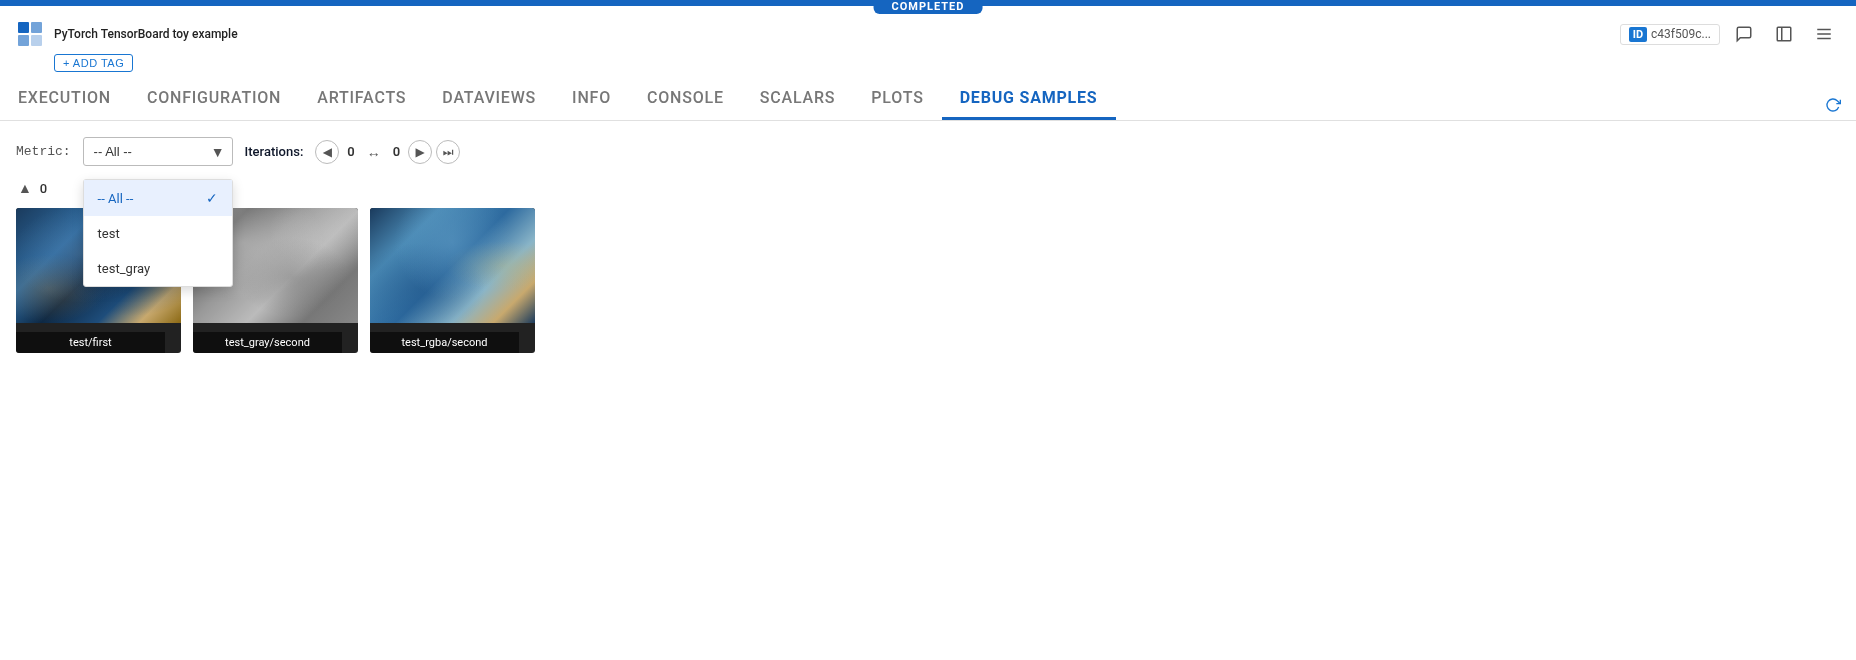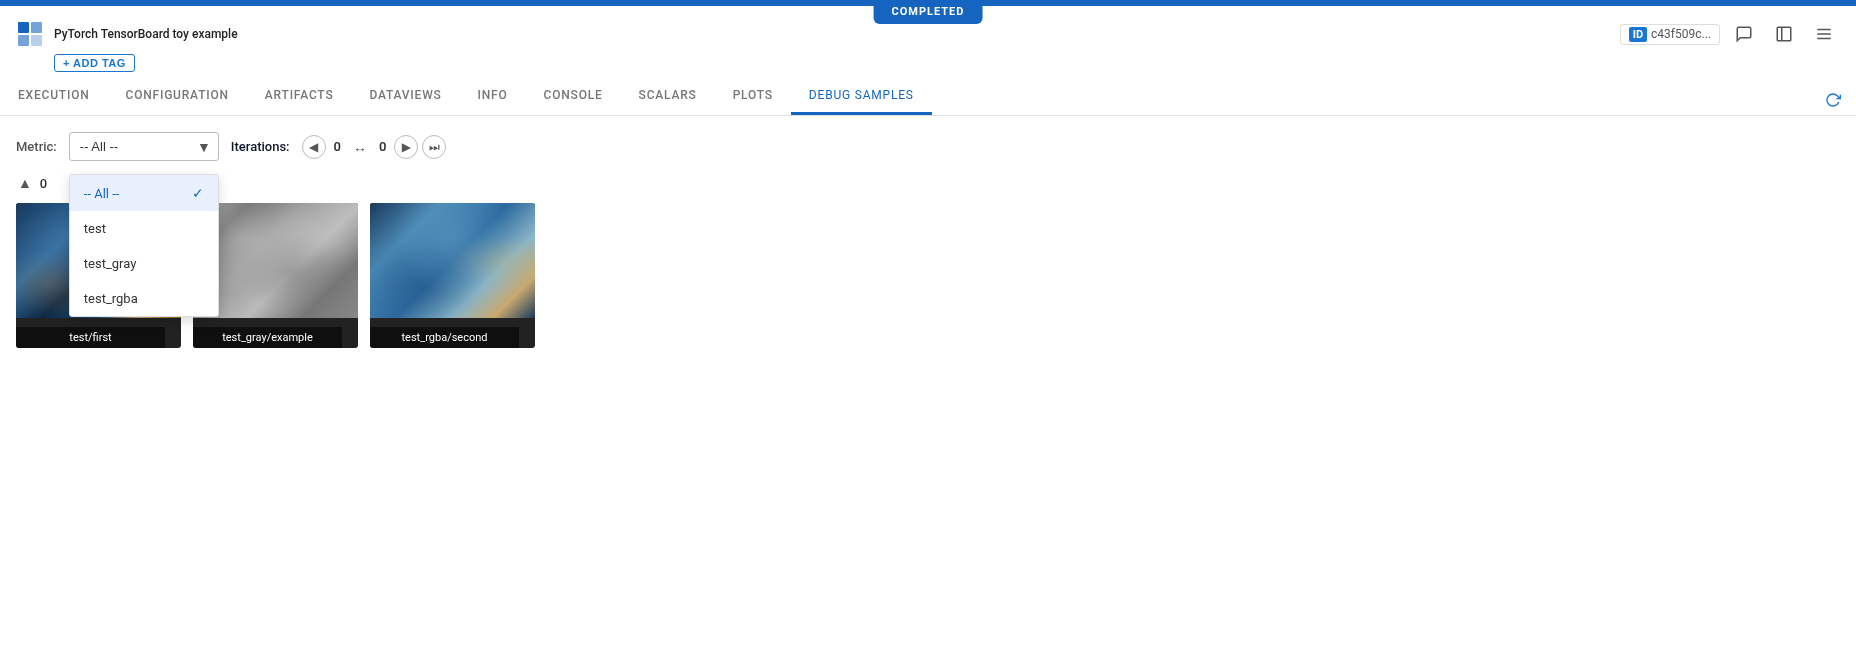--- a/index.html
+++ b/index.html
@@ -21,21 +21,21 @@
       left: 50%;
       transform: translateX(-50%);
       background: #1565c0;
       color: #fff;
       font-size: 11px;
       font-weight: 700;
       letter-spacing: 1px;
       padding: 2px 18px 4px;
       border-radius: 0 0 6px 6px;
       z-index: 101;
-      height: 24px;
+      height: 14px;
       display: flex;
       align-items: center;
     }
 
     
     .header {
       display: flex;
       align-items: center;
       padding: 10px 16px 0 16px;
       margin-top: 8px;
@@ -91,52 +91,52 @@
 
     
     .add-tag-row {
       padding: 4px 16px 0 54px;
     }
     .add-tag-btn {
       border: 1px solid #1976d2;
       background: transparent;
       color: #1976d2;
       font-size: 11px;
-      font-weight: 700;
+      font-weight: 400;
       padding: 2px 8px;
       border-radius: 3px;
       cursor: pointer;
       letter-spacing: 0.5px;
     }
 
     
     .nav-tabs {
       display: flex;
       align-items: flex-end;
       padding: 0 0 0 0;
       margin-top: 6px;
       border-bottom: 1px solid #e0e0e0;
       justify-content: center;
     }
     .nav-tab {
       padding: 10px 18px;
-      font-size: 12px;
+      font-size: 16px;
       font-weight: 500;
       letter-spacing: 0.8px;
       color: #777;
       cursor: pointer;
       border-bottom: 3px solid transparent;
       text-transform: uppercase;
       white-space: nowrap;
       text-align: center;
     }
     .nav-tab.active {
       color: #1565c0;
       border-bottom: 3px solid #1565c0;
-      font-weight: 400;
+      font-weight: 700;
     }
     .nav-refresh-btn {
       margin-left: auto;
       margin-right: 8px;
       width: 30px;
       height: 30px;
       border: none;
       background: transparent;
       cursor: pointer;
       display: flex;
@@ -157,20 +157,21 @@
     .metric-row {
       display: flex;
       align-items: center;
       gap: 12px;
       margin-bottom: 12px;
     }
     .metric-label {
       font-size: 13px;
       color: #555;
       font-weight: 500;
+      font-family: Liberation Mono, monospace;
     }
     .metric-select-wrapper {
       position: relative;
     }
     .metric-select {
       appearance: none;
       border: 1px solid #bbb;
       border-radius: 3px;
       padding: 6px 32px 6px 10px;
       font-size: 13px;
@@ -427,23 +428,20 @@
         <div class="dropdown-item selected">
           <span>-- All --</span>
           <span class="check-icon">✓</span>
         </div>
         <div class="dropdown-item">
           <span>test</span>
         </div>
         <div class="dropdown-item">
           <span>test_gray</span>
         </div>
-        <div class="dropdown-item">
-          <span>test_rgba</span>
-        </div>
       </div>
     </div>
 
     <span class="iterations-label">Iterations:</span>
     <div class="iter-controls">
       <button class="iter-btn" title="Previous">◀</button>
       <span class="iter-value">0</span>
       <span class="iter-range-icon">↔</span>
       <span class="iter-value">0</span>
       <button class="iter-btn" title="Play">▶</button>
@@ -462,21 +460,21 @@
       <div class="image-card-canvas">
         <div class="painting painting-1"></div>
       </div>
       <div class="image-card-label">test/first</div>
     </div>
 
     <div class="image-card">
       <div class="image-card-canvas">
         <div class="painting painting-2"></div>
       </div>
-      <div class="image-card-label">test_gray/example</div>
+      <div class="image-card-label">test_gray/second</div>
     </div>
 
     <div class="image-card">
       <div class="image-card-canvas">
         <div class="painting painting-3"></div>
       </div>
       <div class="image-card-label">test_rgba/second</div>
     </div>
 
   </div>

